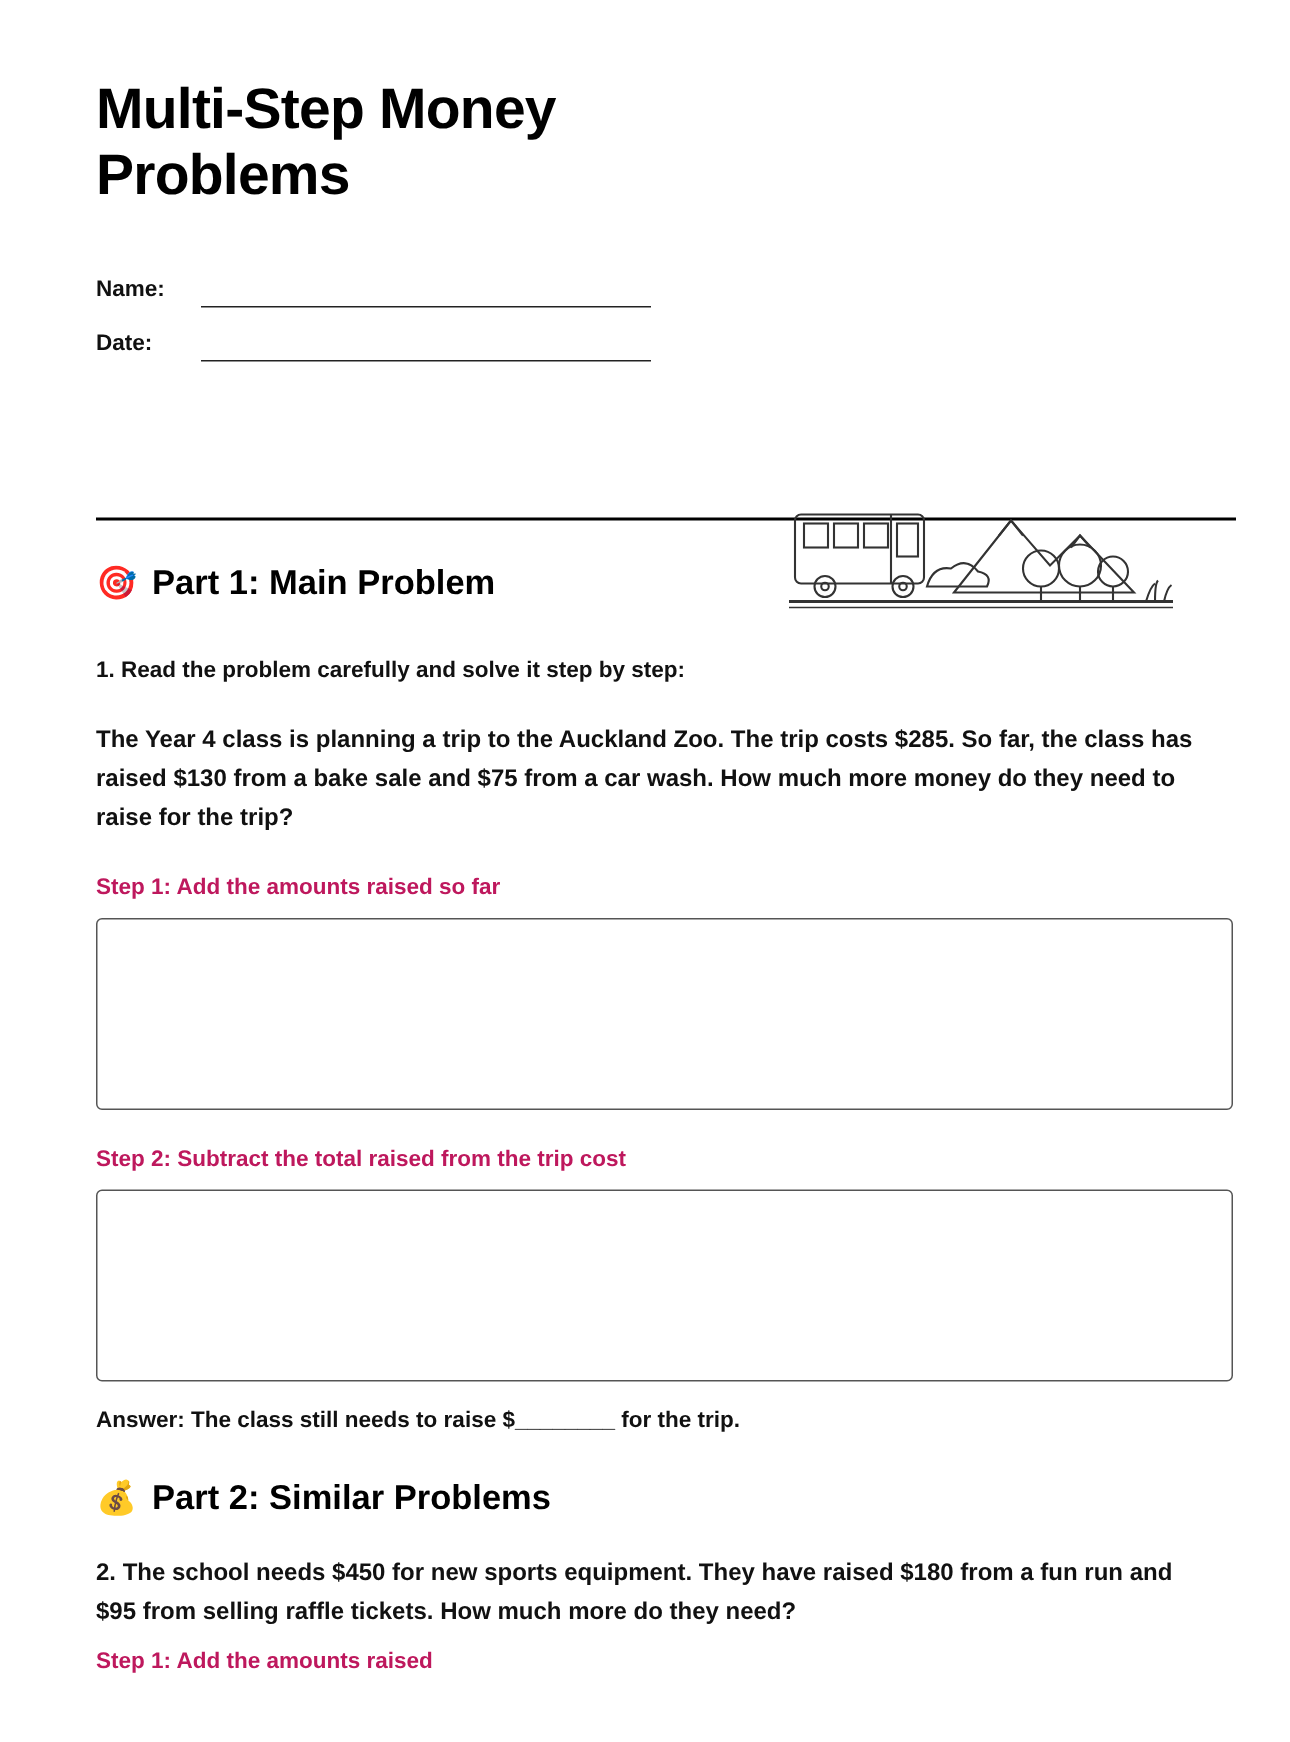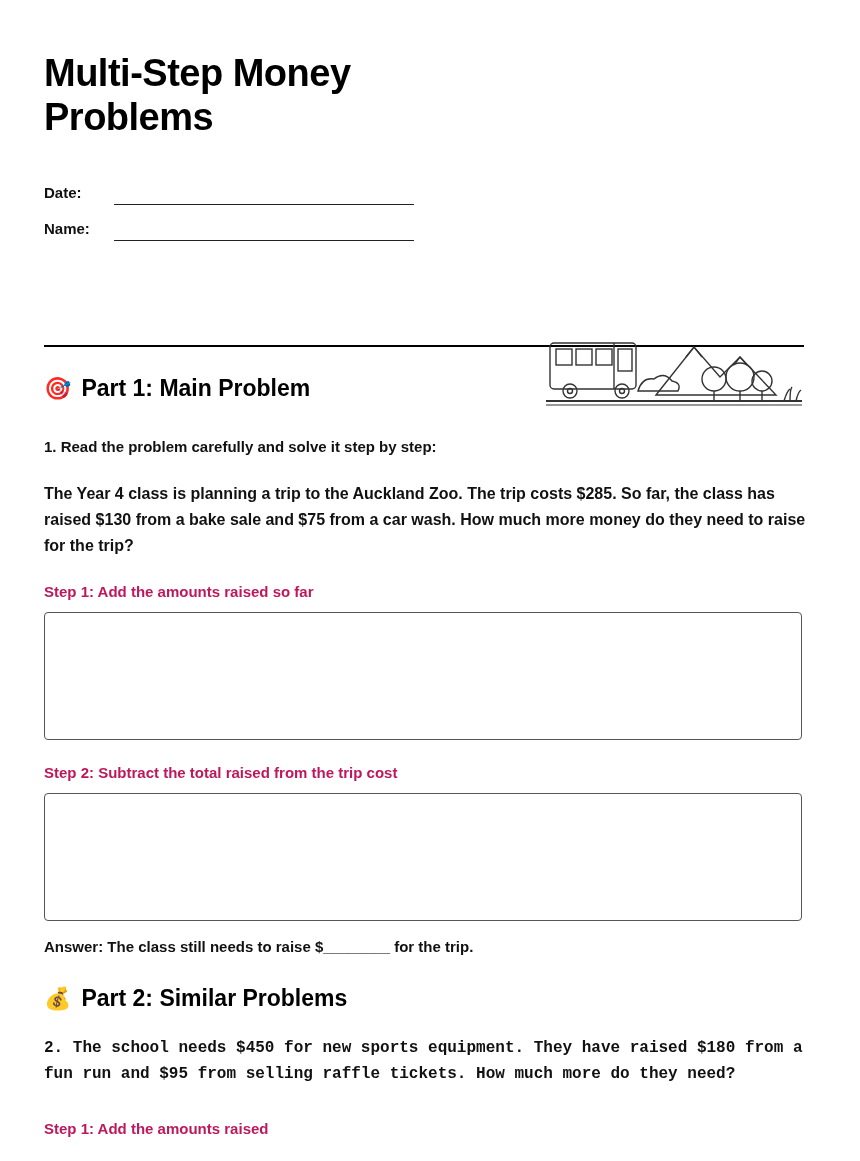--- a/index.html
+++ b/index.html
@@ -12,21 +12,21 @@
     height: 1161px;
     font-family: "Liberation Sans", sans-serif;
     color: #1a1a1a;
     overflow: hidden;
   }
   .page {
     position: relative;
     width: 860px;
     height: 1161px;
     box-sizing: border-box;
-    padding: 0 44px;
+    padding: 0 64px;
     border-radius: 22px;
   }
   .title {
     font-size: 38px;
     font-weight: bold;
     line-height: 1.15;
     letter-spacing: -0.5px;
     color: #000;
     margin: 0;
     padding-top: 52px;
@@ -112,40 +112,39 @@
     font-size: 15px;
     font-weight: bold;
     margin-top: 17px;
     color: #111;
   }
   .section-head.second {
     margin-top: 30px;
   }
   .problem-text.second {
     margin-top: 24px;
-    font-family: Liberation Mono, monospace;
   }
   .step-label.last {
-    margin-top: 32px;
+    margin-top: 11px;
   }
 </style>
 </head>
 <body>
 
 <div class="page">
 
   <h1 class="title">Multi-Step Money Problems</h1>
 
   <div class="meta">
     <div class="meta-row">
-      <div class="meta-label">Date:</div>
+      <div class="meta-label">Name:</div>
       <div class="meta-line"></div>
     </div>
     <div class="meta-row">
-      <div class="meta-label">Name:</div>
+      <div class="meta-label">Date:</div>
       <div class="meta-line"></div>
     </div>
 
     <div class="clipart">
       <svg viewBox="0 0 262 98" width="262" height="98" xmlns="http://www.w3.org/2000/svg">
         <g fill="none" stroke="#333" stroke-width="1.4">
 
           <path d="M112 78 L150 30 L176 60 L196 40 L232 78 Z"></path>
           <path d="M142 40 L150 30 L158 40"></path>
           <path d="M190 48 L196 40 L203 48"></path>

